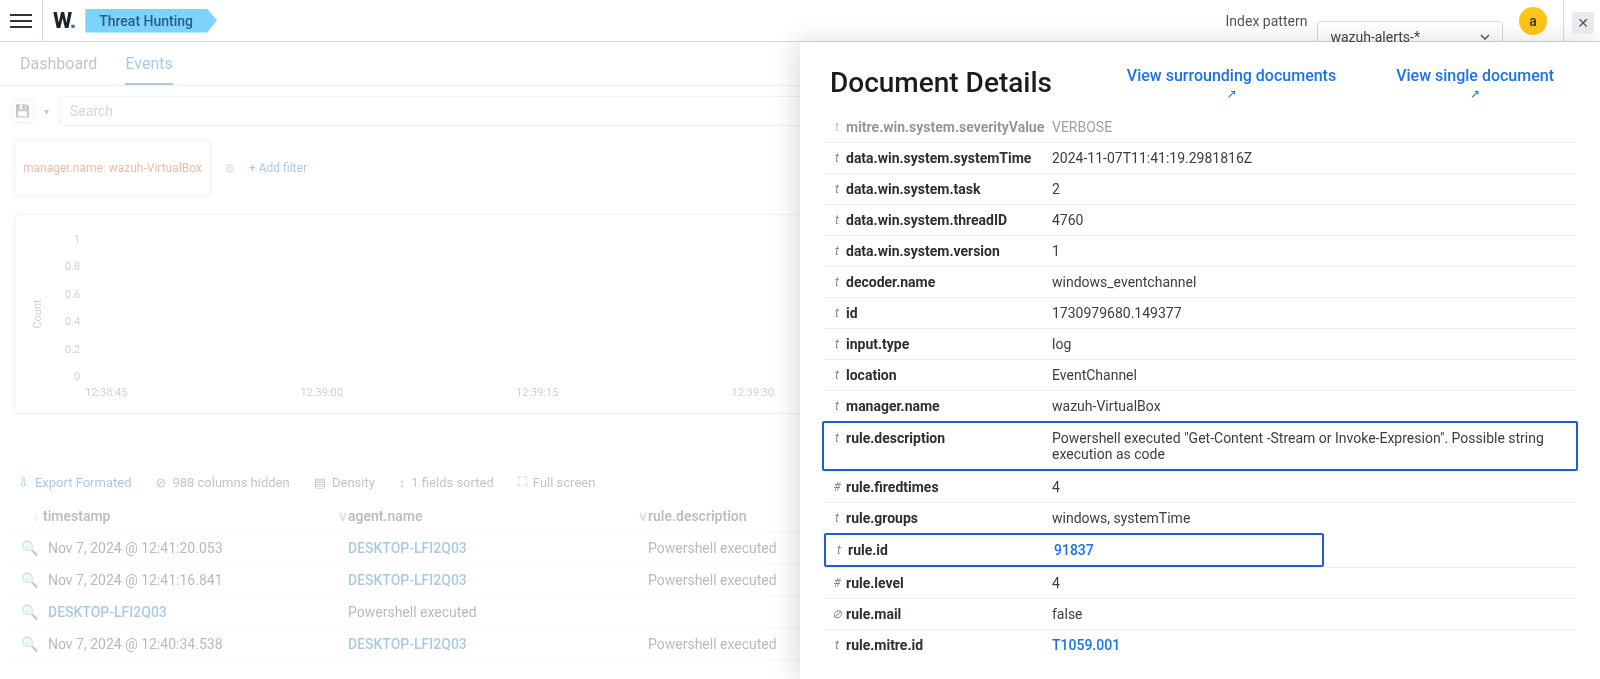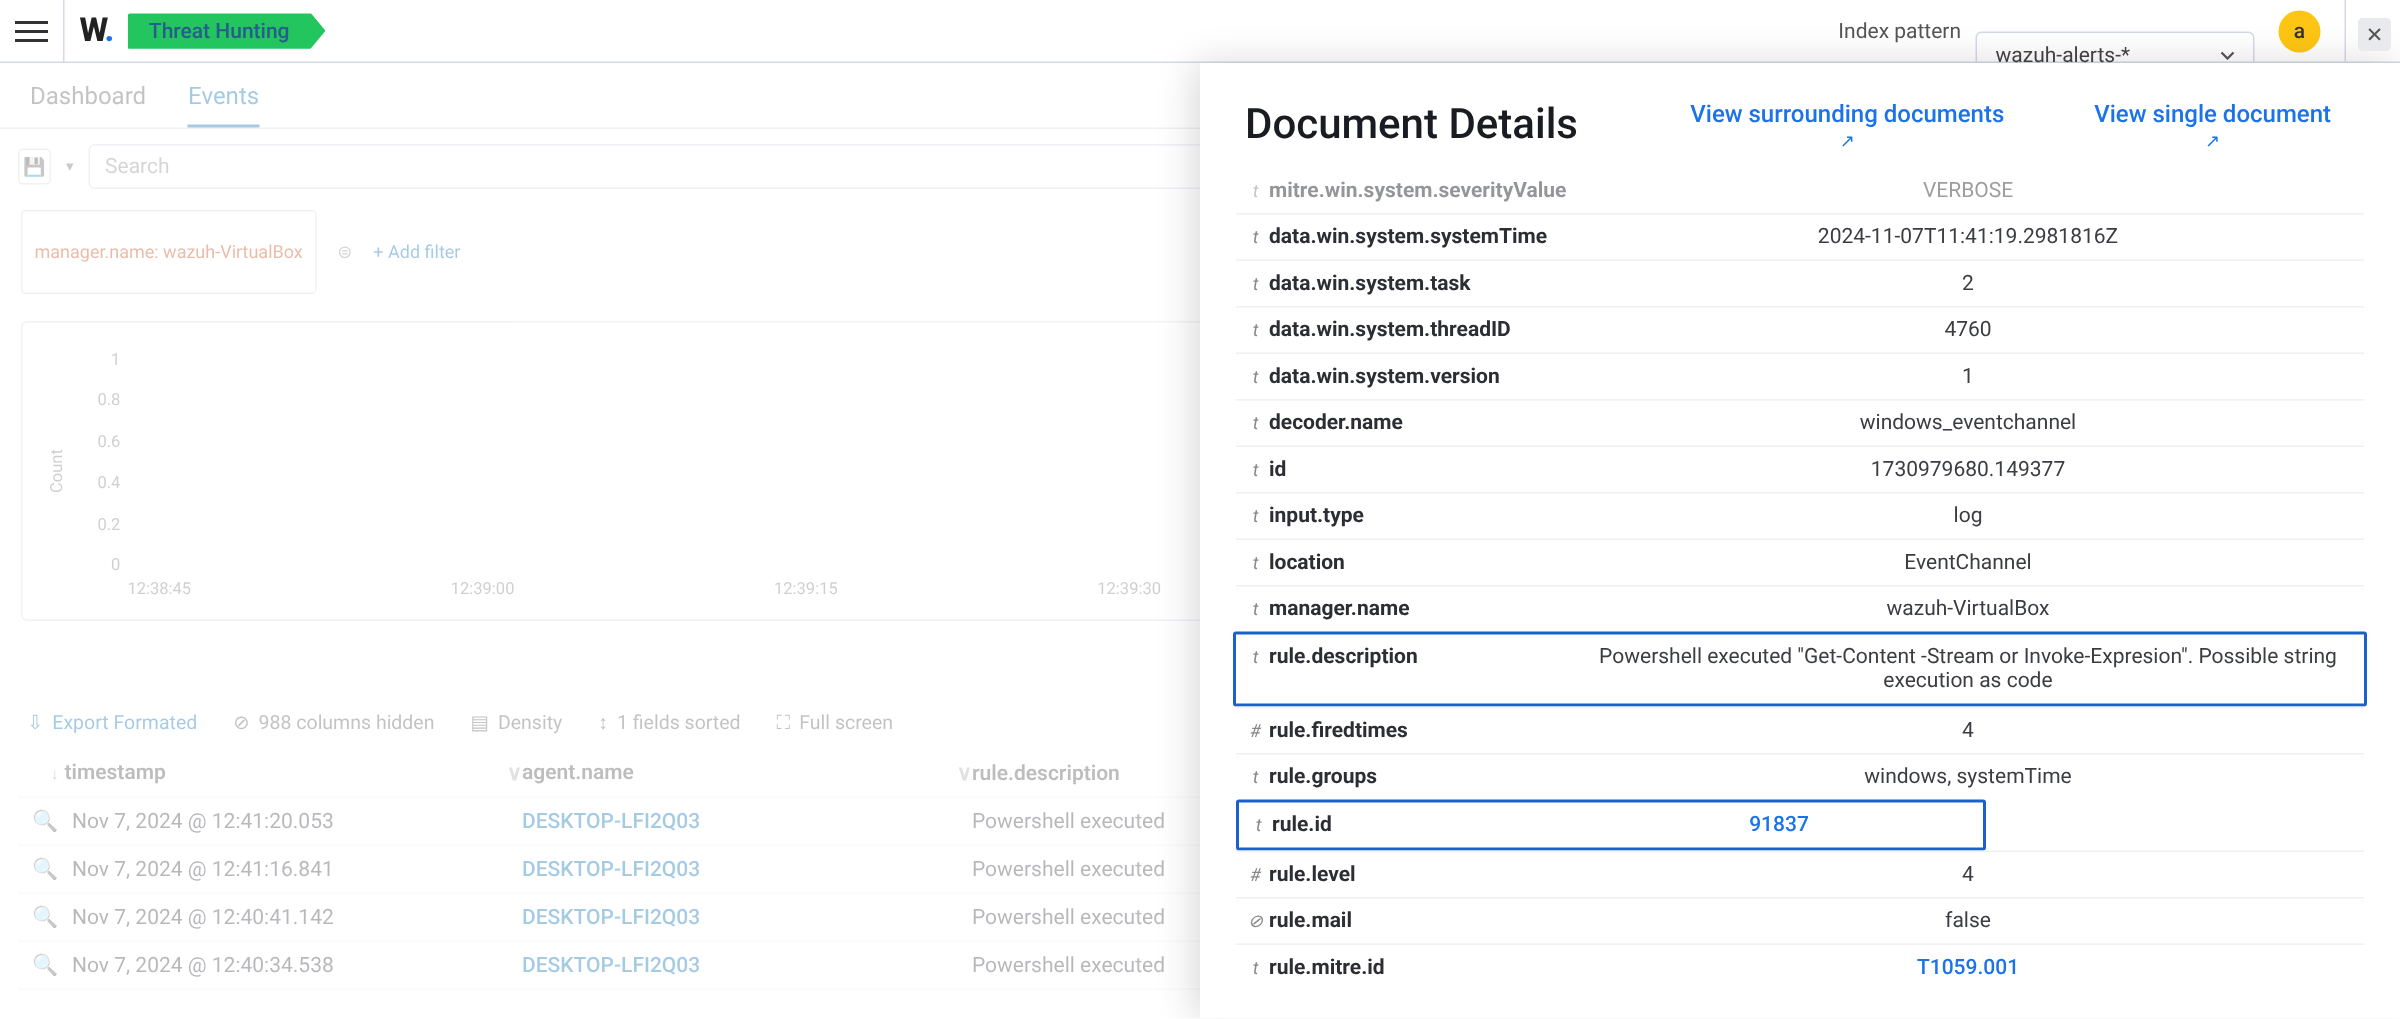--- a/index.html
+++ b/index.html
@@ -17,21 +17,21 @@
   *{box-sizing:border-box;}
   body{margin:0;width:1600px;height:679px;position:relative;color:var(--text);font-size:14px;overflow:hidden;}
 
   
   .topbar{height:42px;border-bottom:1px solid var(--border);display:flex;align-items:center;padding:0 10px;gap:10px;}
   .hamburger{width:22px;height:22px;display:flex;flex-direction:column;justify-content:center;gap:4px;cursor:pointer;}
   .hamburger span{height:2px;background:#333;}
   .divider{width:1px;height:42px;background:var(--border);}
   .logo{font-weight:800;font-size:22px;letter-spacing:-1px;color:#222;}
   .logo .dot{color:#1a73e8;}
-  .breadcrumb{background:#22c55e;color:#275d8a;padding:4px 24px 4px 14px;border-radius:2px;font-size:14px;font-weight:500;clip-path:polygon(0 0,calc(100% - 10px) 0,100% 50%,calc(100% - 10px) 100%,0 100%);}
+  .breadcrumb{background:#7dd3fc;color:#275d8a;padding:4px 24px 4px 14px;border-radius:2px;font-size:14px;font-weight:500;clip-path:polygon(0 0,calc(100% - 10px) 0,100% 50%,calc(100% - 10px) 100%,0 100%);}
   .flex-spacer{flex:1;}
   .idx-label{color:#555;font-size:14px;}
   .idx-select{border:1px solid var(--border);border-radius:4px;padding:7px 12px;display:flex;align-items:center;gap:60px;color:#444;cursor:pointer;margin-top:32px;}
   .chev-down{width:10px;height:6px;}
   .avatar{width:28px;height:28px;border-radius:50%;background:var(--badge);display:flex;align-items:center;justify-content:center;font-weight:500;color:#333;margin:0 6px;}
   .help-icon{width:16px;height:16px;border:1.5px solid #888;border-radius:50%;display:flex;align-items:center;justify-content:center;font-size:11px;color:#888;cursor:pointer;}
 
   
   .dimmed-wrapper{position:absolute;top:42px;left:0;right:0;bottom:0;opacity:0.35;pointer-events:none;}
   .tabs{display:flex;gap:28px;padding:12px 20px 0 20px;border-bottom:1px solid var(--border);}
@@ -71,21 +71,21 @@
   .fly-links{margin-left:auto;display:flex;gap:60px;text-align:center;}
   .fly-link{color:var(--link);font-weight:500;font-size:16px;line-height:1.3;cursor:pointer;display:flex;flex-direction:column;}
   .fly-link .ext{font-size:12px;}
   .close-x{position:absolute;top:-30px;right:6px;width:22px;height:22px;background:#e8eaed;border-radius:3px;display:flex;align-items:center;justify-content:center;color:#555;cursor:pointer;font-size:14px;}
 
   .fields{flex:1;overflow:hidden;padding:0 24px;}
   .frow{display:flex;align-items:flex-start;border-top:1px solid #eef0f4;padding:7px 4px;font-size:14px;}
   .frow:first-child{border-top:none;}
   .ftype{width:18px;font-style:italic;color:#888;font-size:12px;text-align:center;flex-shrink:0;margin-top:1px;}
   .fkey{width:206px;font-weight:700;color:#2c2e33;flex-shrink:0;word-break:break-all;}
-  .fval{flex:1;color:#3b3d42;word-break:break-word;text-align:center;}
+  .fval{flex:1;color:#3b3d42;word-break:break-word;}
   .fval.link{color:var(--link);font-weight:500;}
   .frow.boxed{border:2px solid var(--highlight);border-radius:2px;margin:0 -2px;}
   .frow.boxed-narrow{border:2px solid var(--highlight);border-radius:2px;width:500px;}
   .frow.cut{color:#aaa;opacity:0.5;}
 </style>
 </head>
 <body>
 
 <div class="topbar">
   <div class="hamburger">
@@ -171,21 +171,20 @@
       <div class="cell-desc">Powershell executed</div>
     </div>
     <div class="trow">
       <div class="cell-icon">🔍</div>
       <div class="cell-ts">Nov 7, 2024 @ 12:41:16.841</div>
       <div class="cell-agent">DESKTOP-LFI2Q03</div>
       <div class="cell-desc">Powershell executed</div>
     </div>
     <div class="trow">
       <div class="cell-icon">🔍</div>
-      <div class="cell-ts">Nov 7, 2024 @ 12:40:41.142</div>
       <div class="cell-agent">DESKTOP-LFI2Q03</div>
       <div class="cell-desc">Powershell executed</div>
     </div>
     <div class="trow">
       <div class="cell-icon">🔍</div>
       <div class="cell-ts">Nov 7, 2024 @ 12:40:34.538</div>
       <div class="cell-agent">DESKTOP-LFI2Q03</div>
       <div class="cell-desc">Powershell executed</div>
     </div>
   </div>

